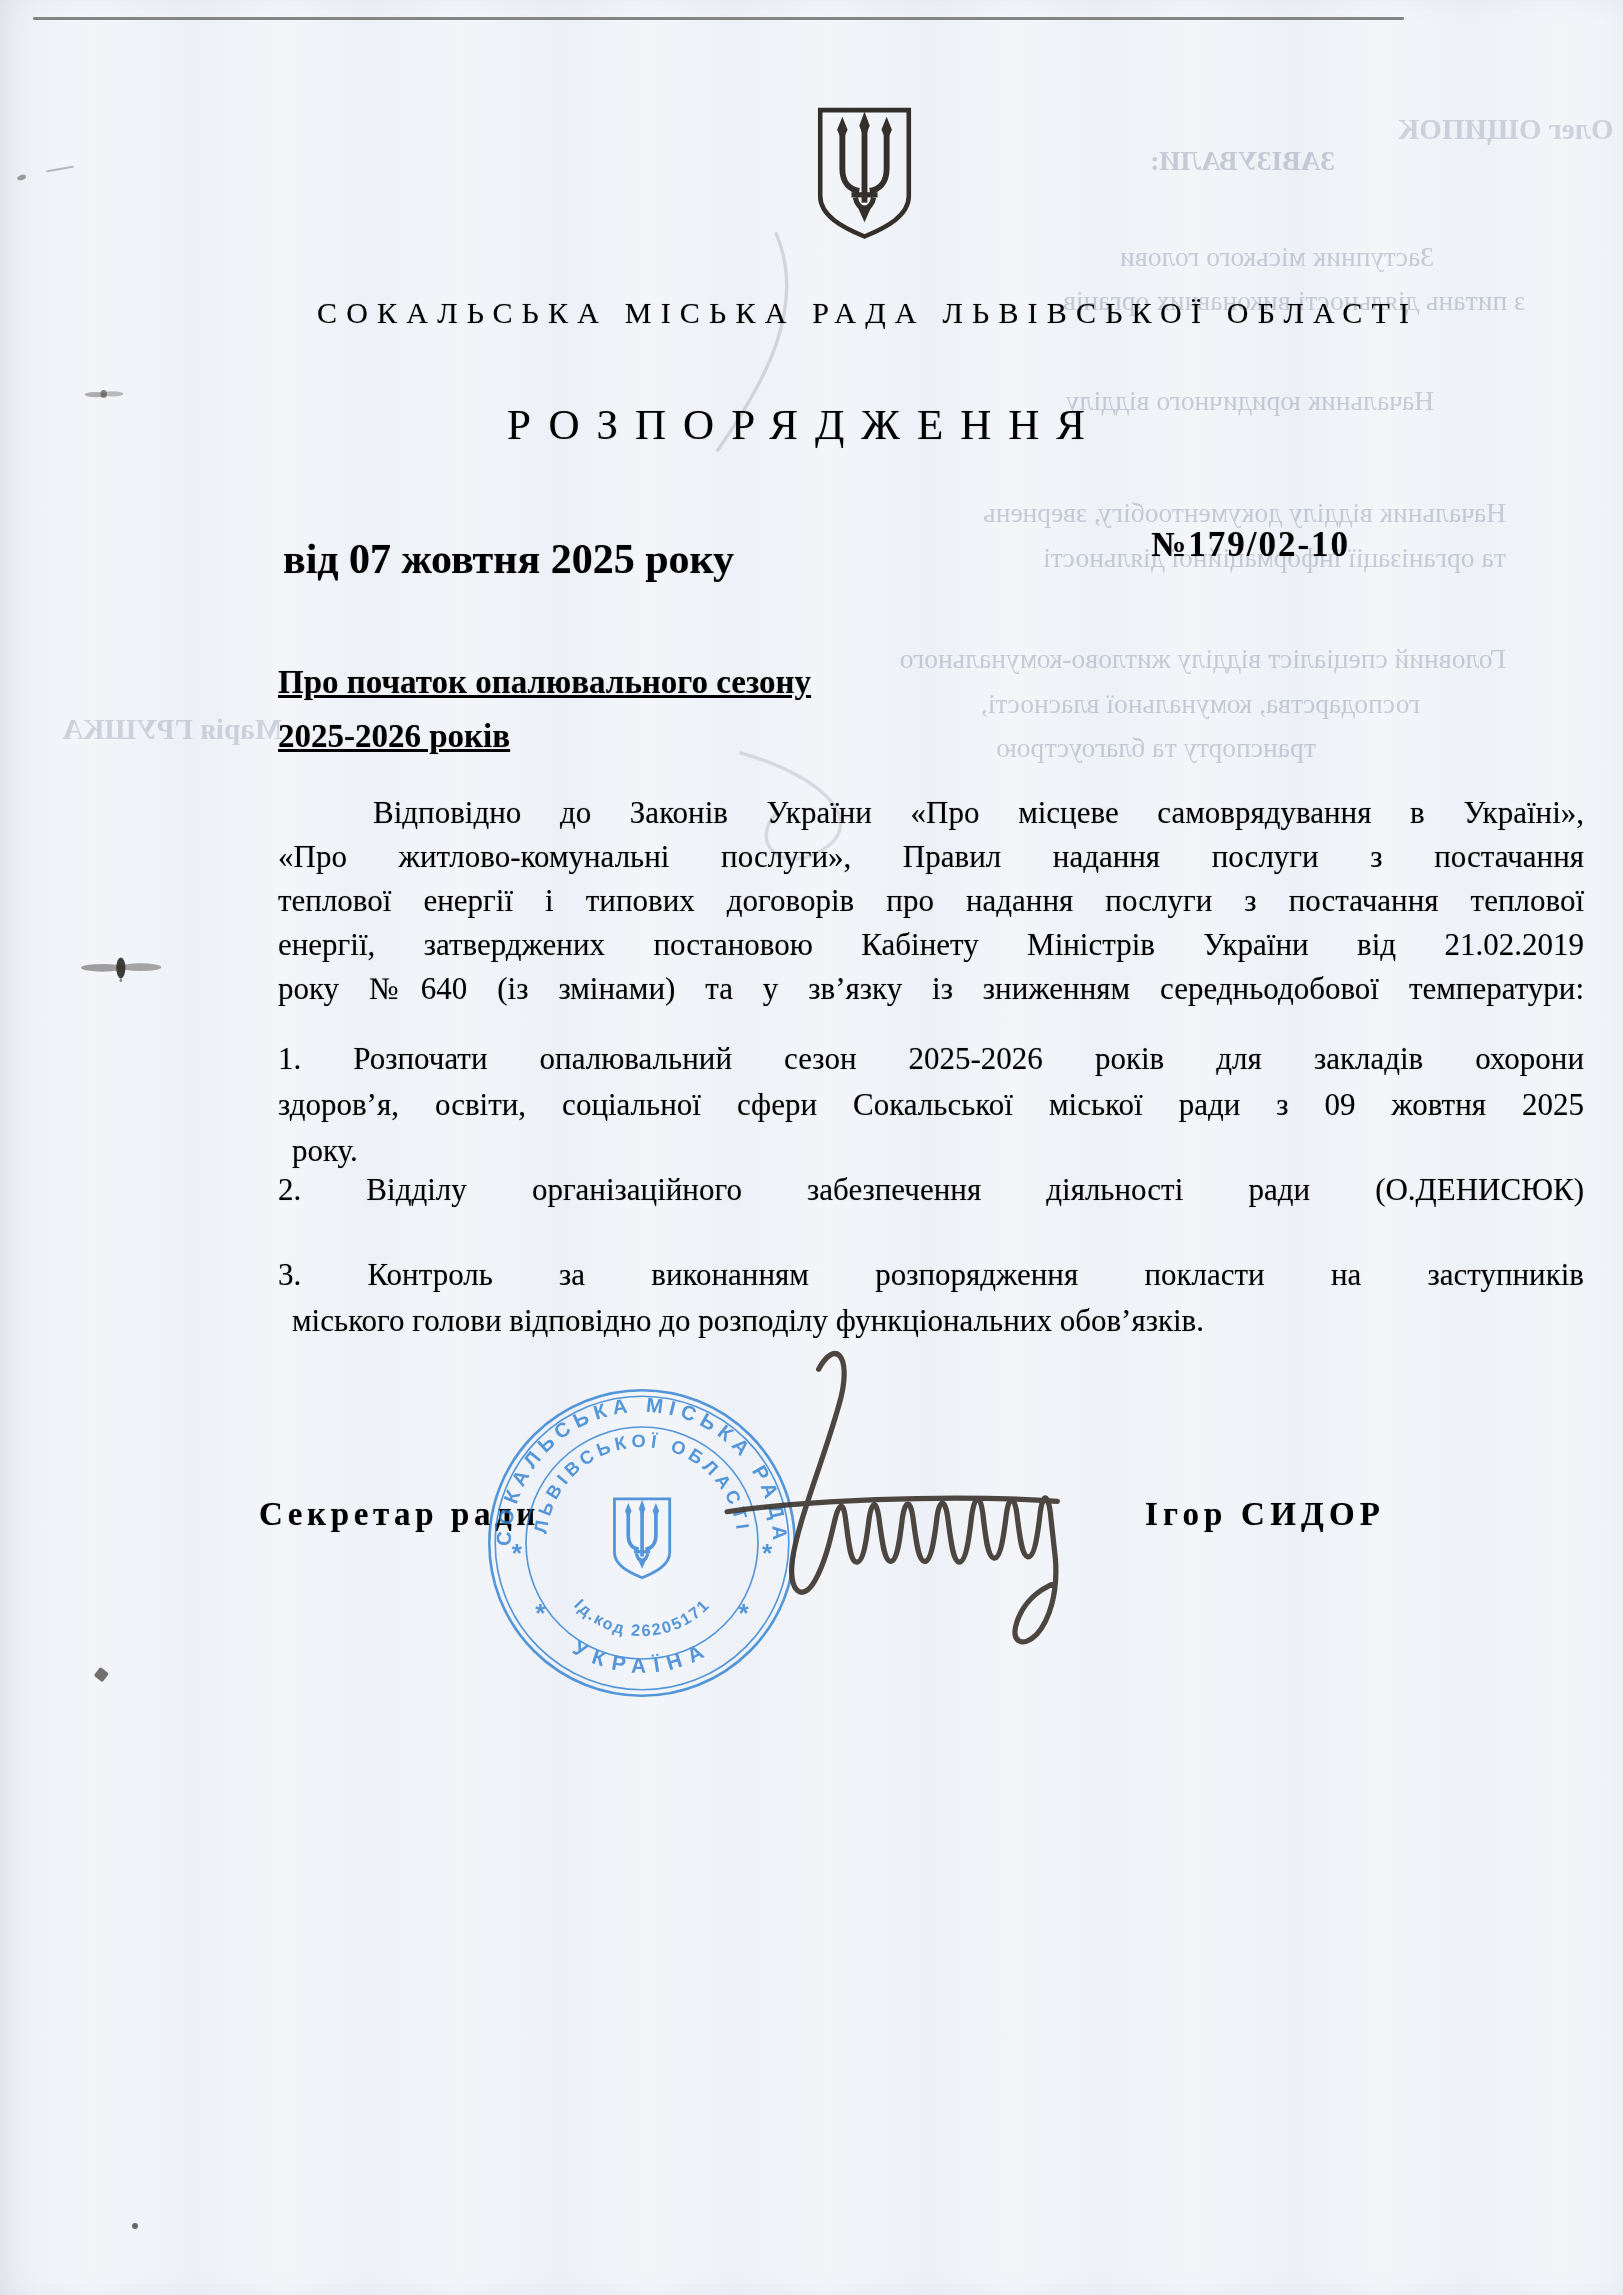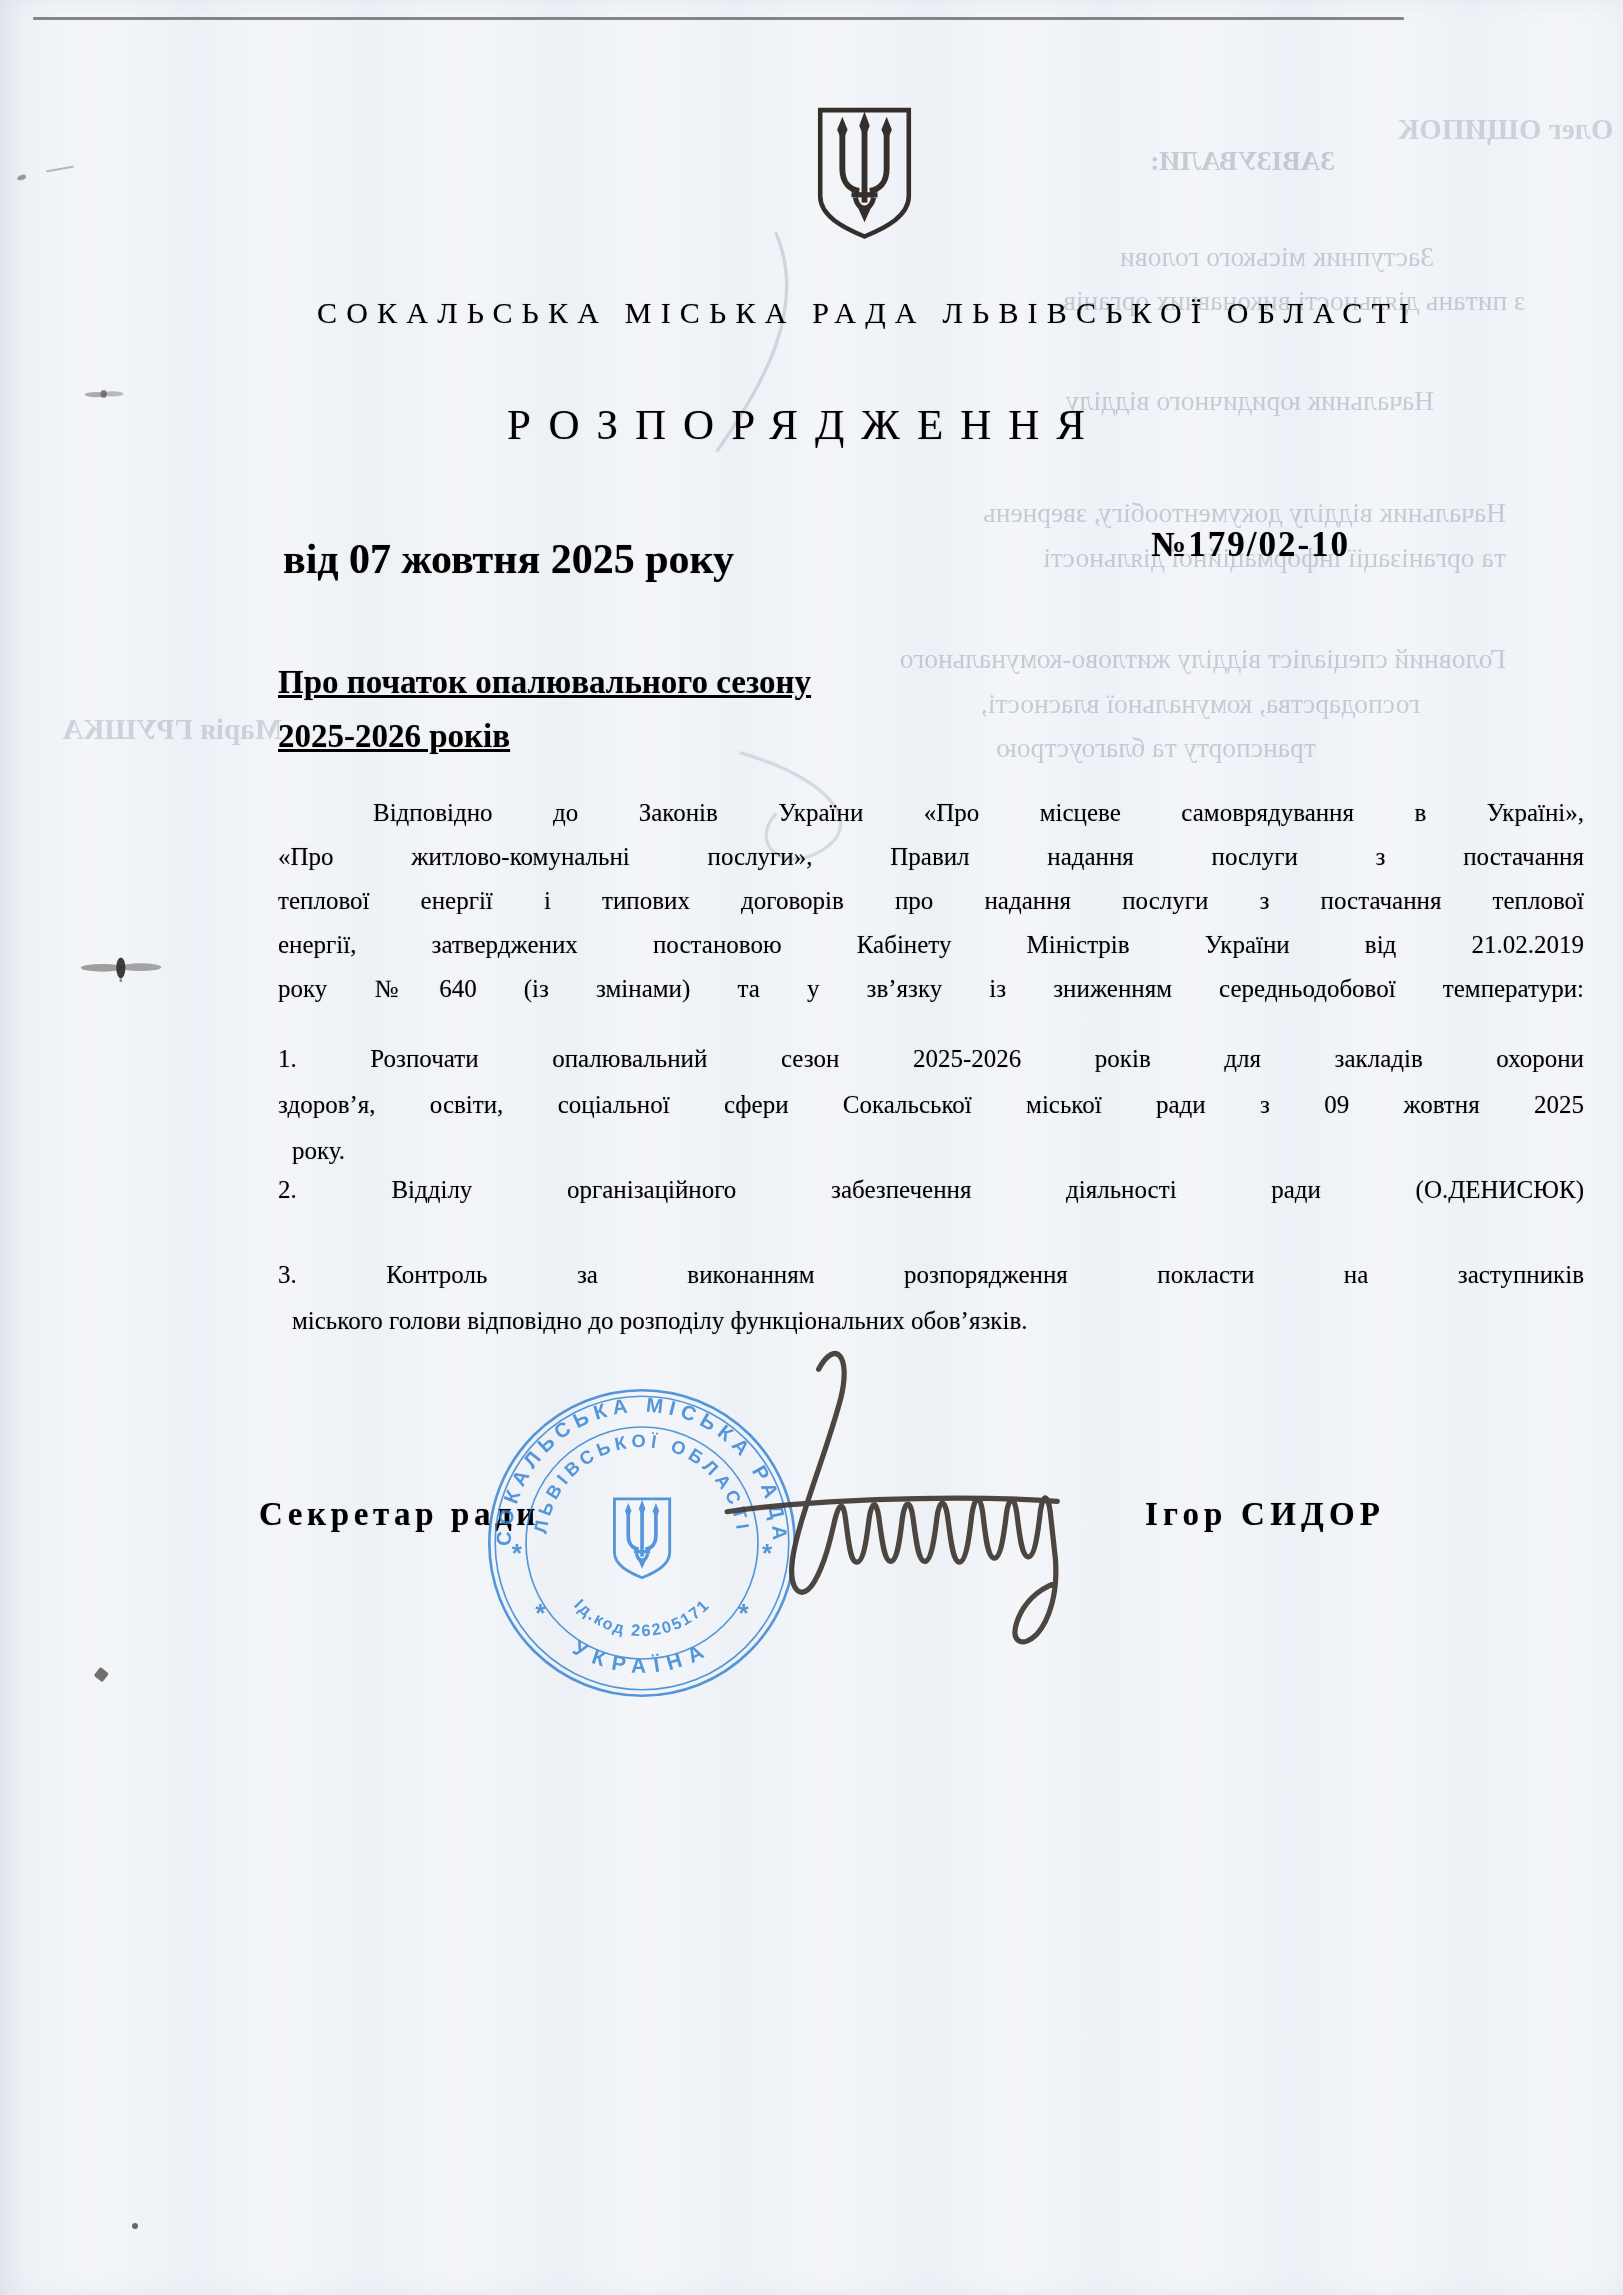--- a/index.html
+++ b/index.html
@@ -26,21 +26,21 @@
   .nowrap{white-space:nowrap;}
 
   .org-name{left:317px;top:296px;font-size:30px;letter-spacing:9.2px;}
   .doc-type{left:507px;top:400px;font-size:43px;letter-spacing:17px;}
 
   .date-line{left:283px;top:527px;font-size:42px;font-weight:bold;margin-top:8px;}
   .doc-number{left:1151px;top:525px;font-size:35px;font-weight:bold;letter-spacing:2px;}
 
   .subject{left:278px;top:655px;font-size:33px;font-weight:bold;line-height:54px;text-decoration:underline;}
 
-  .bodytext{left:278px;width:1306px;font-size:25px;}
+  .bodytext{left:278px;width:1306px;font-size:31px;}
   .para{top:791px;line-height:44px;}
   .item1{top:1036px;line-height:46px;}
   .item2{top:1167px;line-height:46px;}
   .item3{top:1252px;line-height:46px;}
   .jline{text-align:justify;text-align-last:justify;}
   .jlast{text-align:justify;text-align-last:left;margin-left:14px;}
   .indent{padding-left:95px;}
 
   .sig-title{left:259px;top:1496px;font-size:33px;font-weight:bold;letter-spacing:4.6px;}
   .sig-name{left:1145px;top:1496px;font-size:33px;font-weight:bold;letter-spacing:5.2px;}

